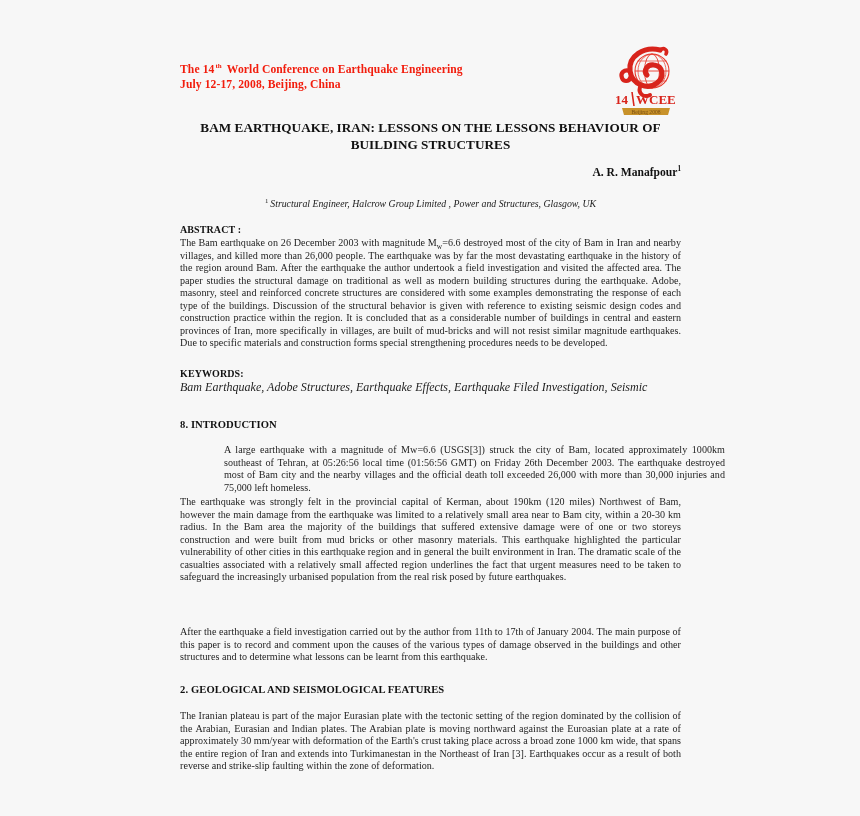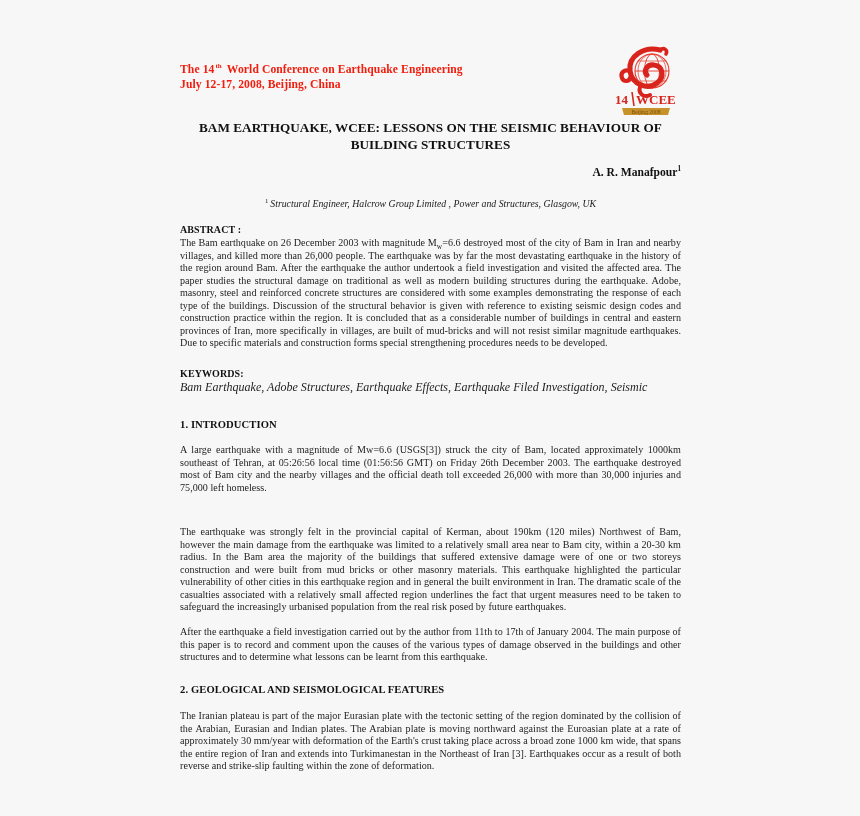--- a/index.html
+++ b/index.html
@@ -150,22 +150,22 @@
     color: #111;
     letter-spacing: 0.1px;
   }
 
   
   #abstract-label   { position: absolute; top: 224px; }
   #abstract-body    { position: absolute; top: 237px; }
   #keywords-label   { position: absolute; top: 368px; }
   #keywords-body    { position: absolute; top: 381px; }
   #intro-head       { position: absolute; top: 419px; }
-  #intro-p1         { position: absolute; top: 444px; }
-  #intro-p2         { position: absolute; top: 526px; }
+  #intro-p1         { position: absolute; top: 444px; margin-left: 44px; }
+  #intro-p2         { position: absolute; top: 496px; }
   #intro-p3         { position: absolute; top: 626px; }
   #geo-head         { position: absolute; top: 684px; }
   #geo-p1           { position: absolute; top: 710px; }
 </style>
 </head>
 <body>
 
 <div class="page">
 
   <div class="header">
@@ -200,33 +200,33 @@
         <path d="M22 54 L24 68" stroke="#d8241c" stroke-width="1.6" fill="none"></path>
 
         <g>
           <path d="M12 70 L60 70 L58 77 L14 77 Z" fill="#c8922a"></path>
           <text x="36" y="75.6" text-anchor="middle" font-family="Liberation Serif, serif" font-size="5.6" fill="#7a4f12">Beijing 2008</text>
         </g>
       </svg>
     </div>
   </div>
 
-  <div class="title">BAM EARTHQUAKE, WCEE: LESSONS ON THE SEISMIC BEHAVIOUR OF BUILDING STRUCTURES</div>
+  <div class="title">BAM EARTHQUAKE, IRAN: LESSONS ON THE LESSONS BEHAVIOUR OF BUILDING STRUCTURES</div>
 
   <div class="author"><span>A.  R. Manafpour</span><span class="sup">1</span></div>
 
   <div class="affiliation"><span class="sup">1</span><span>Structural Engineer, Halcrow Group Limited , Power and Structures, Glasgow, UK</span></div>
 
   <div class="col h-label" id="abstract-label">ABSTRACT :</div>
   <div class="col para" id="abstract-body"><span>The Bam earthquake on 26 December 2003 with magnitude M</span><span class="sub">w</span><span>=6.6 destroyed most of the city of Bam in Iran and nearby villages, and killed more than 26,000 people. The earthquake was by far the most devastating earthquake in the history of the region around Bam. After the earthquake the author undertook a field investigation and visited the affected area. The paper studies the structural damage on traditional as well as modern building structures during the earthquake. Adobe, masonry, steel and reinforced concrete structures are considered with some examples demonstrating the response of each type of the buildings. Discussion of the structural behavior is given with reference to existing seismic design codes and construction practice within the region. It is concluded that as a considerable number of buildings in central and eastern provinces of Iran, more specifically in villages, are built of mud-bricks and will not resist similar magnitude earthquakes. Due to specific materials and construction forms special strengthening procedures needs to be developed.</span></div>
 
   <div class="col h-label" id="keywords-label">KEYWORDS:</div>
   <div class="col para italic" id="keywords-body">Bam Earthquake, Adobe Structures, Earthquake Effects, Earthquake Filed Investigation, Seismic</div>
 
-  <div class="col sec-head" id="intro-head">1. INTRODUCTION</div>
+  <div class="col sec-head" id="intro-head">8. INTRODUCTION</div>
   <div class="col para" id="intro-p1">A large earthquake with a magnitude of Mw=6.6 (USGS[3]) struck the city of Bam, located approximately 1000km southeast of Tehran, at 05:26:56 local time (01:56:56 GMT) on Friday 26th   December 2003. The earthquake destroyed most of Bam city and the nearby villages and the official death toll exceeded 26,000 with more than 30,000 injuries and 75,000 left homeless.</div>
   <div class="col para" id="intro-p2">The earthquake was strongly felt in the provincial capital of Kerman, about 190km (120 miles) Northwest of Bam, however the main damage from the earthquake was limited to a relatively small area near to Bam city, within a 20-30 km radius. In the Bam area the majority of the buildings that suffered extensive damage were of one or two storeys construction and were built from mud bricks or other masonry materials. This earthquake highlighted the particular vulnerability of other cities in this earthquake region and in general the built environment in Iran. The dramatic scale of the casualties associated with a relatively small affected region underlines the fact that urgent measures need to be taken to safeguard the increasingly urbanised population from the real risk posed by future earthquakes.</div>
   <div class="col para" id="intro-p3">After the earthquake a field investigation carried out by the author from 11th to 17th of January 2004. The main purpose of this paper is to record and comment upon the causes of the various types of damage observed in the buildings and other structures and to determine what lessons can be learnt from this earthquake.</div>
 
   <div class="col sec-head" id="geo-head">2. GEOLOGICAL AND SEISMOLOGICAL FEATURES</div>
   <div class="col para" id="geo-p1">The Iranian plateau is part of the major Eurasian plate with the tectonic setting of the region dominated by the collision of the Arabian, Eurasian and Indian plates. The Arabian plate is moving northward against the Euroasian plate at a rate of approximately 30 mm/year with deformation of the Earth's crust taking place across a broad zone 1000 km wide, that spans the entire region of Iran and extends into Turkimanestan in the Northeast of Iran [3]. Earthquakes occur as a result of both reverse and strike-slip faulting within the zone of deformation.</div>
 
 </div>
 
 </body></html>

